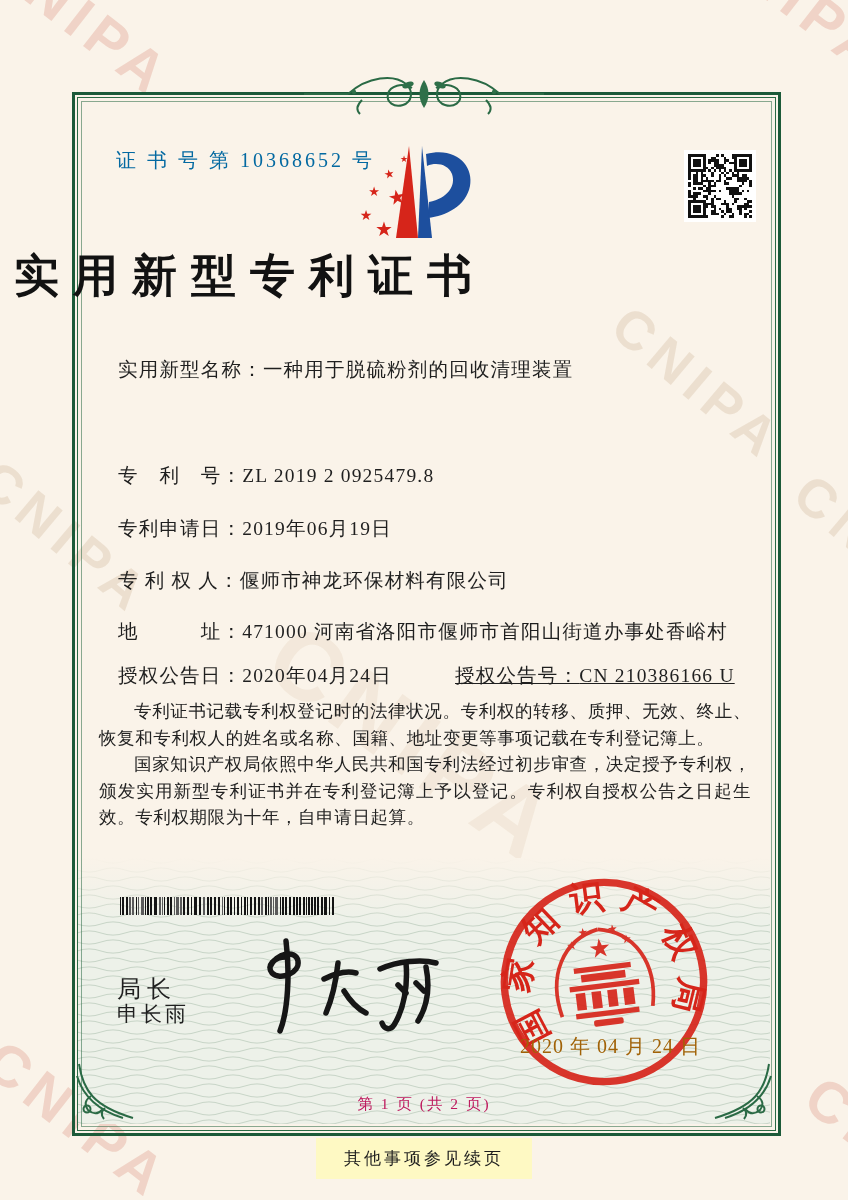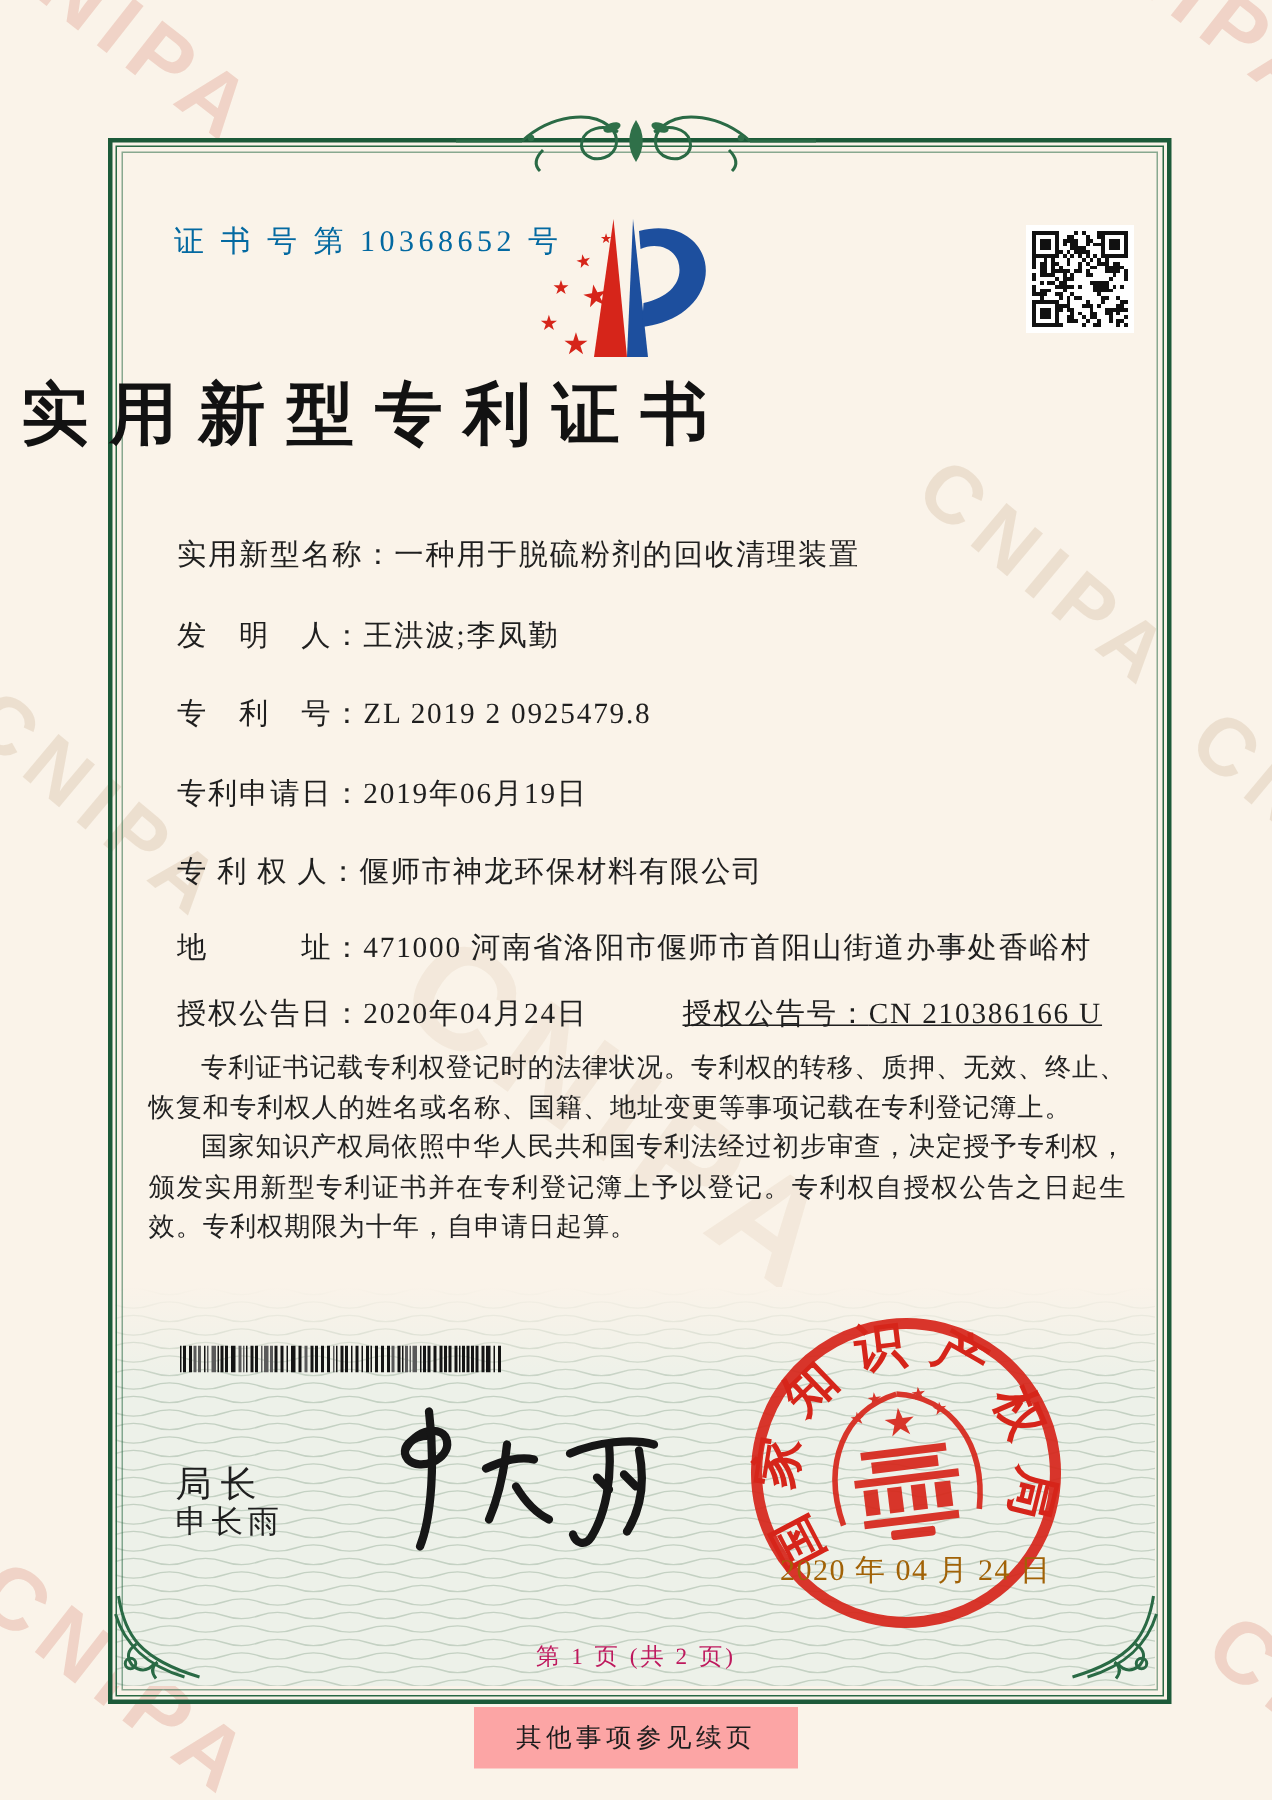--- a/index.html
+++ b/index.html
@@ -63,21 +63,21 @@
   .signer-name{position:absolute;left:117px;top:1000px;font-size:21px;letter-spacing:3px;z-index:5;}
   .signature{position:absolute;left:240px;top:933px;width:210px;height:105px;z-index:5;}
 
   .seal{position:absolute;left:498px;top:876px;width:212px;height:212px;z-index:5;transform:rotate(-7deg);}
   .seal svg{display:block;width:212px;height:212px;}
   .seal-date{position:absolute;left:520px;top:1033px;font-size:20px;letter-spacing:1px;
              color:#a16207;z-index:6;white-space:nowrap;}
 
   .pageno{position:absolute;left:0;right:0;top:1094px;text-align:center;font-size:15.5px;
           letter-spacing:2px;z-index:5;color:#be185d;}
-  .note{position:absolute;left:50%;top:1138px;transform:translateX(-50%);background:#fca5a5;
+  .note{position:absolute;left:50%;top:1138px;transform:translateX(-50%);background:#fef9c3;
         padding:9px 28px;font-size:17px;letter-spacing:3px;z-index:5;color:#1d1d1d;}
 </style>
 </head>
 <body>
 
 <div class="page">
 
   <span class="wm wm-pink wm-tl">CNIPA</span>
   <span class="wm wm-pink wm-tr">CNIPA</span>
   <span class="wm wm-beige wm-r1">CNIPA</span>
@@ -480,23 +480,20 @@
         <rect x="22" y="24" width="1" height="1" fill="#111"></rect>
         <rect x="24" y="24" width="1" height="1" fill="#111"></rect>
       </svg>
   </div>
 
   <h1 class="title">实用新型专利证书</h1>
 
   <div class="frow f0">
     <span>实用新型名称：</span><span>一种用于脱硫粉剂的回收清理装置</span>
   </div>
-  <div class="frow f1">
-    <span>发　明　人：</span><span>王洪波;李凤勤</span>
-  </div>
   <div class="frow f2">
     <span>专　利　号：</span><span>ZL 2019 2 0925479.8</span>
   </div>
   <div class="frow f3">
     <span>专利申请日：</span><span>2019年06月19日</span>
   </div>
   <div class="frow f4">
     <span>专 利 权 人：</span><span>偃师市神龙环保材料有限公司</span>
   </div>
   <div class="frow f5">

